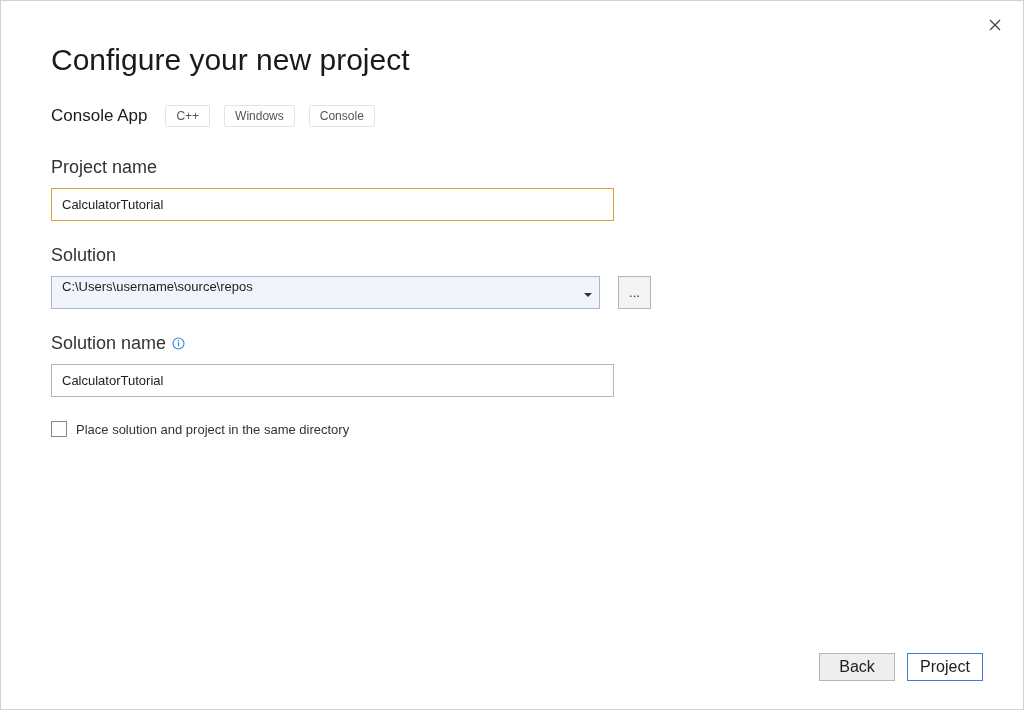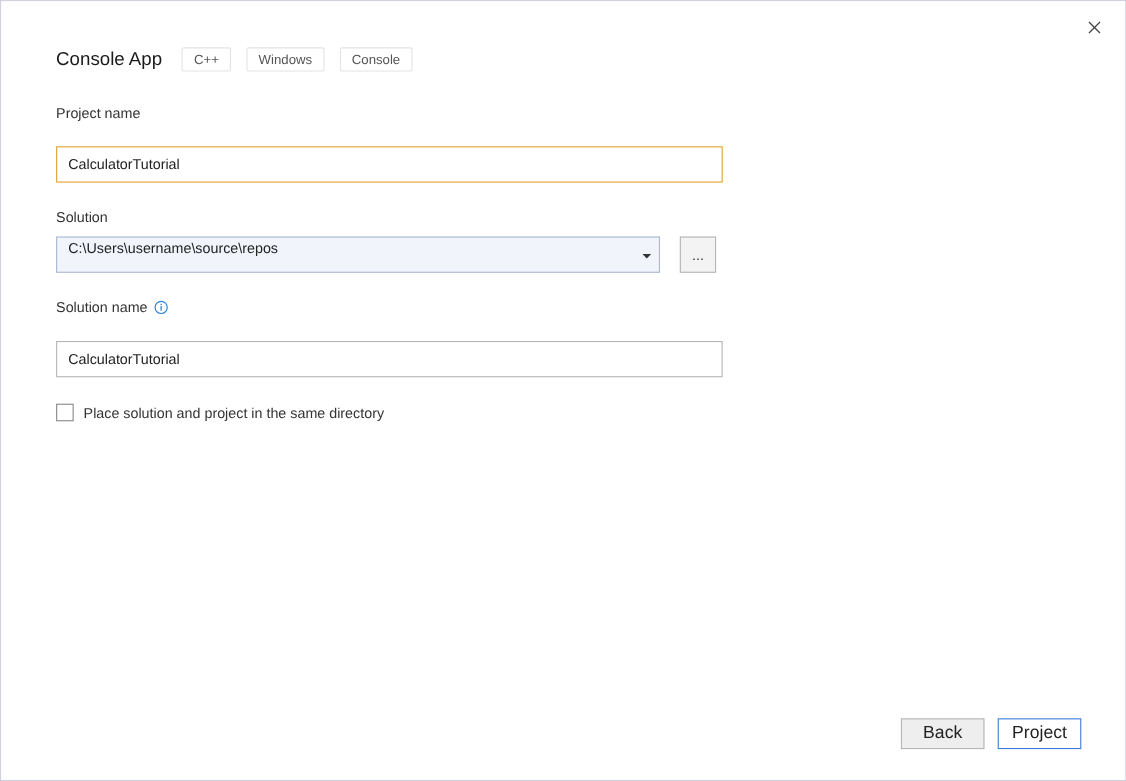--- a/index.html
+++ b/index.html
@@ -56,45 +56,44 @@
       color: #555;
       padding: 3px 10px;
       border: 1px solid #e3e3e3;
       border-radius: 2px;
       background: #fff;
     }
     .field-group {
       margin-bottom: 24px;
     }
     .field-label {
-      font-size: 13px;
+      font-size: 18px;
       color: #333;
       margin-bottom: 10px;
       display: flex;
       align-items: center;
       gap: 6px;
     }
     .info-icon {
       width: 13px;
       height: 13px;
       display: inline-flex;
       align-items: center;
       justify-content: center;
     }
     .text-input {
-      width: 606px;
+      width: 563px;
       height: 33px;
       padding: 0 10px;
       font-size: 13px;
       font-family: inherit;
       color: #222;
       border: 1px solid #b5b5b5;
       outline: none;
       background: #fff;
-      margin-top: 13px;
     }
     .text-input.focused {
       border: 1px solid #e0a030;
     }
     .location-row {
       display: flex;
       align-items: center;
       gap: 18px;
     }
     .combo-wrap {
@@ -183,20 +182,21 @@
 <body>
 
 <div class="close-btn">
   <svg viewBox="0 0 12 12">
     <line x1="1" y1="1" x2="11" y2="11" stroke="#444" stroke-width="1.2"></line>
     <line x1="11" y1="1" x2="1" y2="11" stroke="#444" stroke-width="1.2"></line>
   </svg>
 </div>
 
 <div class="content">
+  <h1 class="page-title">Configure your new project</h1>
 
   <div class="template-row">
     <span class="template-name">Console App</span>
     <span class="tag-pill">C++</span>
     <span class="tag-pill">Windows</span>
     <span class="tag-pill">Console</span>
   </div>
 
   <div class="field-group">
     <div class="field-label">Project name</div>

